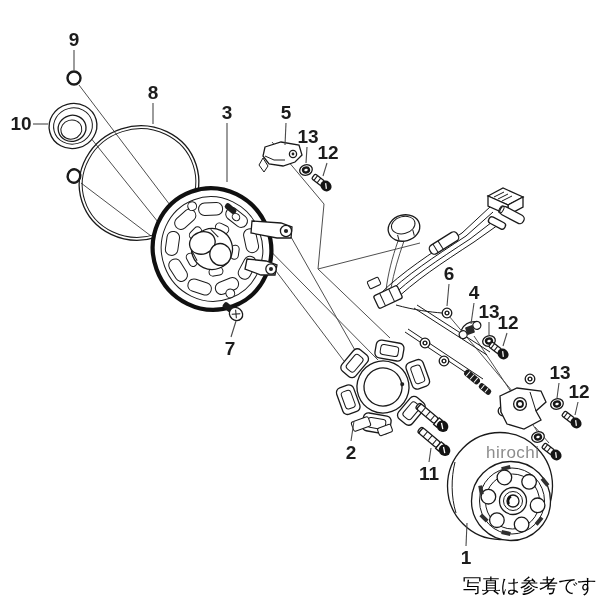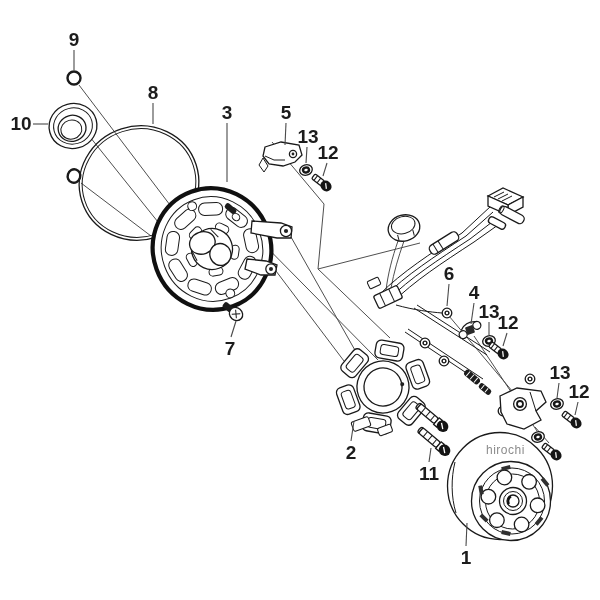--- a/index.html
+++ b/index.html
@@ -5,21 +5,21 @@
   html,body{margin:0;padding:0;background:#fff;}
   #stage{position:relative;width:600px;height:600px;background:#ffffff;overflow:hidden;
          font-family:"Liberation Sans",sans-serif;}
   #stage svg{position:absolute;left:0;top:0;}
   .ol{stroke:#1a1a1a;stroke-width:1.3;}
   .thin{stroke:#1a1a1a;stroke-width:1;}
   .axis{stroke:#4f4f4f;stroke-width:1;fill:none;}
   .callout{stroke:#4a4a4a;stroke-width:1.1;}
   .callout-text{font:700 19px "Liberation Sans",sans-serif;fill:#1c1c1c;
                 text-anchor:middle;dominant-baseline:central;}
-  #watermark{position:absolute;left:486px;top:443px;font-size:12px;color:#8c8c8c;
+  #watermark{position:absolute;left:486px;top:443px;font-size:17px;color:#8c8c8c;
              letter-spacing:.5px;}
   #caption{position:absolute;right:3px;top:573px;font-size:19px;color:#000;
            font-family:"Liberation Sans",sans-serif;letter-spacing:0;}
 </style>
 </head>
 <body>
 
 <div id="stage">
 <svg width="600" height="600" viewBox="0 0 600 600">
 
@@ -333,13 +333,14 @@
         <line x1="351" y1="441" x2="354" y2="421" class="callout"></line>
         <text x="351" y="452" class="callout-text">2</text>
         <line x1="429" y1="462" x2="431" y2="448" class="callout"></line>
         <text x="429" y="473" class="callout-text">11</text>
         <line x1="466" y1="546" x2="467" y2="523" class="callout"></line>
         <text x="466" y="557" class="callout-text">1</text>
       </g>
 </svg>
 
 <div id="watermark">hirochi</div>
+<div id="caption">写真は参考です</div>
 </div>
 
 </body></html>

